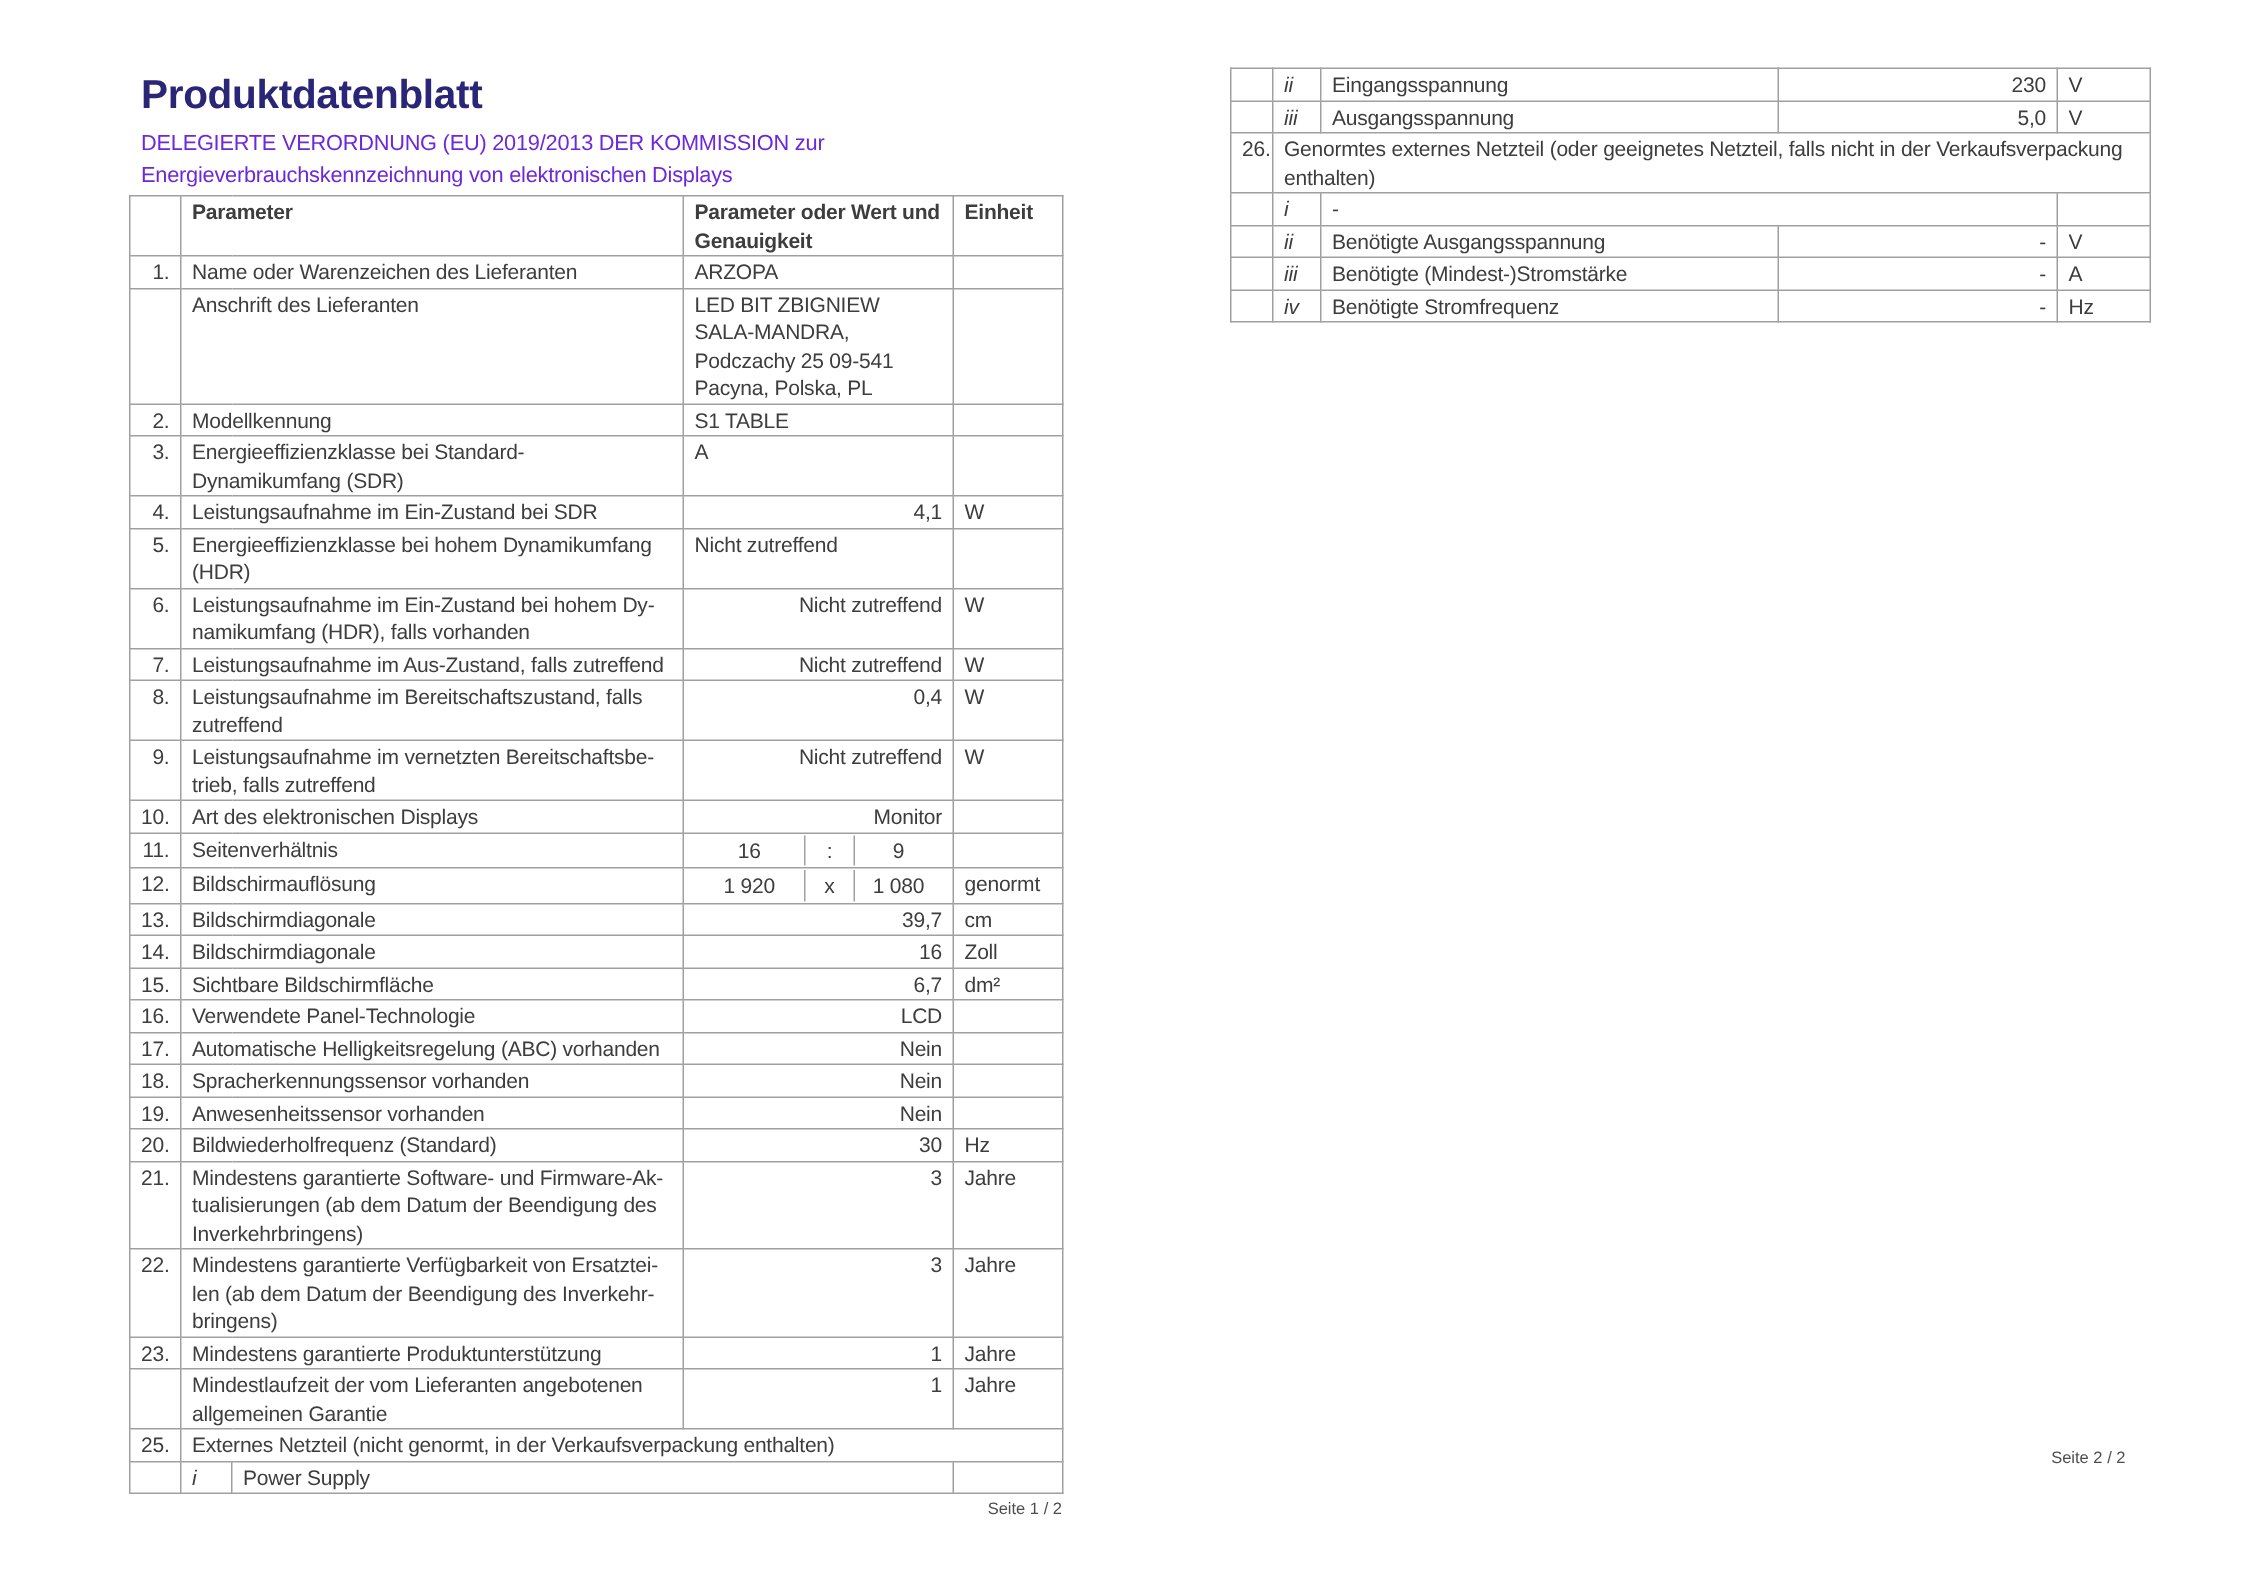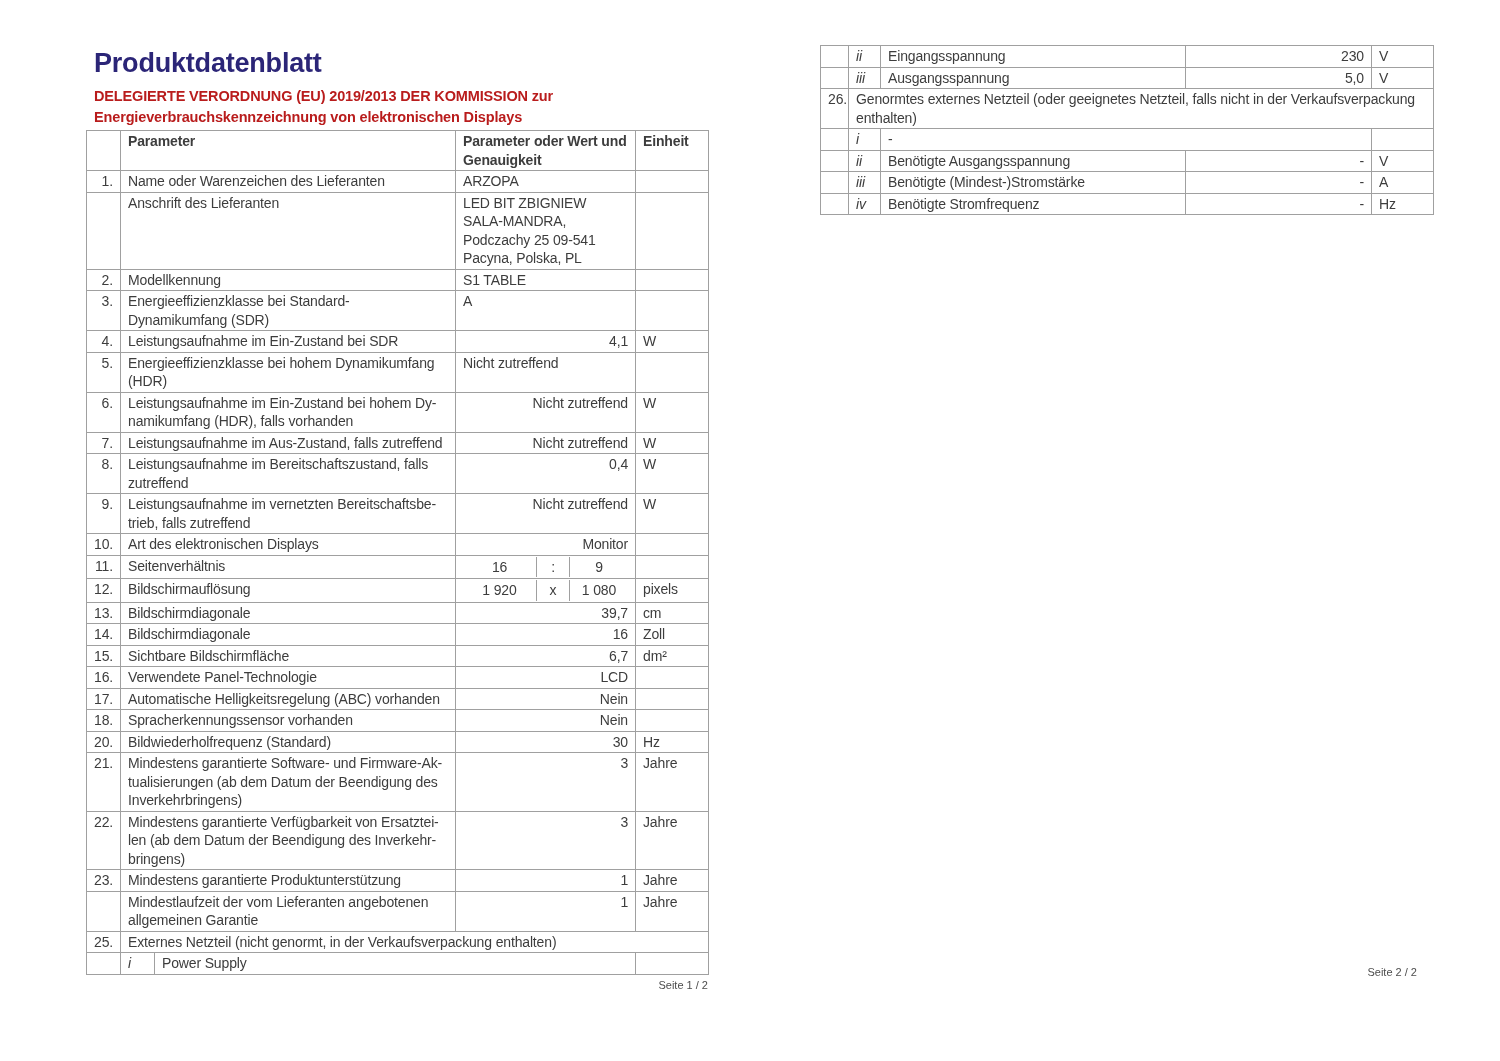--- a/index.html
+++ b/index.html
@@ -10,23 +10,22 @@
   }
   .page{position:absolute;}
   #page1{left:66px;top:42px;width:622px;padding-left:20px;}
   #page2{left:820px;top:45px;width:613px;}
 
   .doc-title{
     margin:5px 0 0 8px;font-size:27px;font-weight:bold;line-height:32px;
     color:#2b2577;letter-spacing:-0.2px;
   }
   .doc-subtitle{
-    margin:7px 0 0 8px;font-size:14.5px;line-height:21px;color:#b91c1c;
+    margin:7px 0 0 8px;font-size:14.5px;line-height:21px;color:#6d28d9;
     letter-spacing:-0.15px;
-    font-weight:bold;
   }
 
   table.sheet{
     border-collapse:collapse;table-layout:fixed;width:100%;
     margin-top:2px;
   }
   table.sheet td{
     border:1px solid #a0a0a0;
     padding:1px 7px;
     vertical-align:top;
@@ -160,21 +159,21 @@
         <tr>
           <td class="num">12.</td>
           <td colspan="2">Bildschirmauflösung</td>
           <td class="ratio">
             <div class="ratio-in">
               <span class="ratio-a">1 920</span>
               <span class="ratio-sep">x</span>
               <span class="ratio-b">1 080</span>
             </div>
           </td>
-          <td class="unit">pixels</td>
+          <td class="unit">genormt</td>
         </tr>
         <tr>
           <td class="num">13.</td>
           <td colspan="2">Bildschirmdiagonale</td>
           <td class="val">39,7</td>
           <td class="unit">cm</td>
         </tr>
         <tr>
           <td class="num">14.</td>
           <td colspan="2">Bildschirmdiagonale</td>
@@ -195,20 +194,26 @@
         </tr>
         <tr>
           <td class="num">17.</td>
           <td colspan="2">Automatische Helligkeitsregelung (ABC) vorhanden</td>
           <td class="val">Nein</td>
           <td class="unit"></td>
         </tr>
         <tr>
           <td class="num">18.</td>
           <td colspan="2">Spracherkennungssensor vorhanden</td>
+          <td class="val">Nein</td>
+          <td class="unit"></td>
+        </tr>
+        <tr>
+          <td class="num">19.</td>
+          <td colspan="2">Anwesenheitssensor vorhanden</td>
           <td class="val">Nein</td>
           <td class="unit"></td>
         </tr>
         <tr>
           <td class="num">20.</td>
           <td colspan="2">Bildwiederholfrequenz (Standard)</td>
           <td class="val">30</td>
           <td class="unit">Hz</td>
         </tr>
         <tr>

